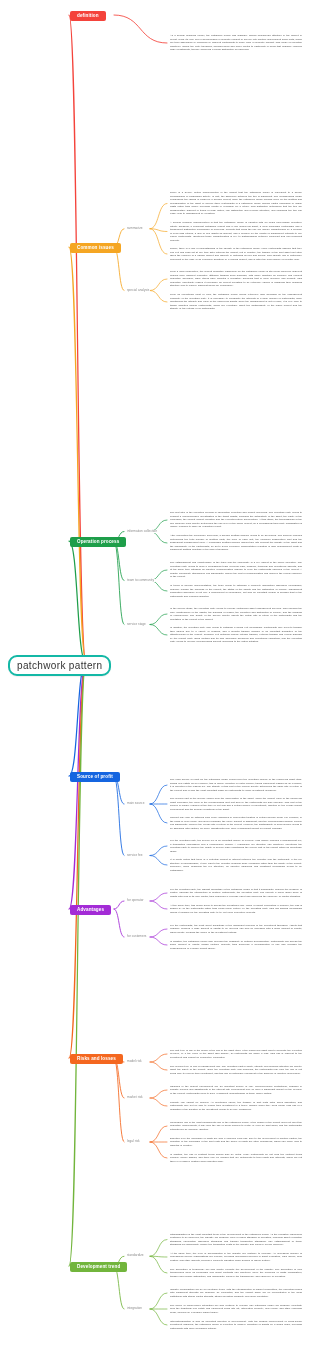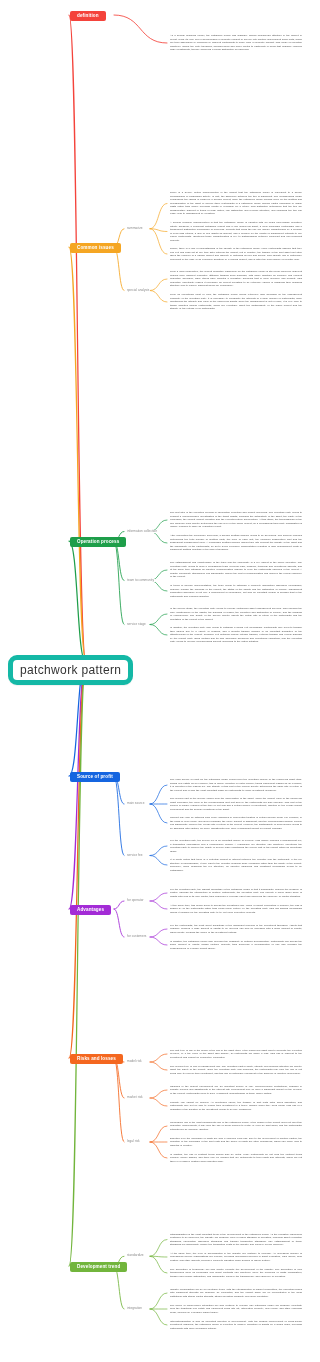--- a/index.html
+++ b/index.html
@@ -3,22 +3,22 @@
 <meta charset="utf-8">
 <title>patchwork pattern mindmap</title>
 <style>
   html,body{margin:0;padding:0;background:#ffffff;}
   body{width:310px;height:1362px;position:relative;overflow:hidden;
        font-family:"Liberation Sans","DejaVu Sans",sans-serif;}
   #canvas{position:absolute;left:0;top:0;width:310px;height:1362px;}
   svg.links{position:absolute;left:0;top:0;width:310px;height:1362px;pointer-events:none;}
 
   
-  .root-node{position:absolute;background:#ffffff;border:5px solid #14b8a6;
-    border-radius:9px;padding:3px 7px;font-size:12px;color:#333;letter-spacing:.35px;
+  .root-node{position:absolute;background:#ffffff;border:2px solid #14b8a6;
+    border-radius:9px;padding:3px 7px;font-size:10px;color:#333;letter-spacing:.35px;
     white-space:nowrap;box-shadow:0 1px 1px rgba(0,0,0,.06);}
 
   
   .l1{position:absolute;border-radius:2px;padding:2.5px 7px;color:#fff;
     font-size:4.6px;font-weight:bold;white-space:nowrap;letter-spacing:.1px;
     line-height:1;}
 
   
   .l2{position:absolute;font-size:3.1px;color:#8a8a8a;white-space:nowrap;
     letter-spacing:.05px;line-height:1;background:#fff;padding:0 1px;}

